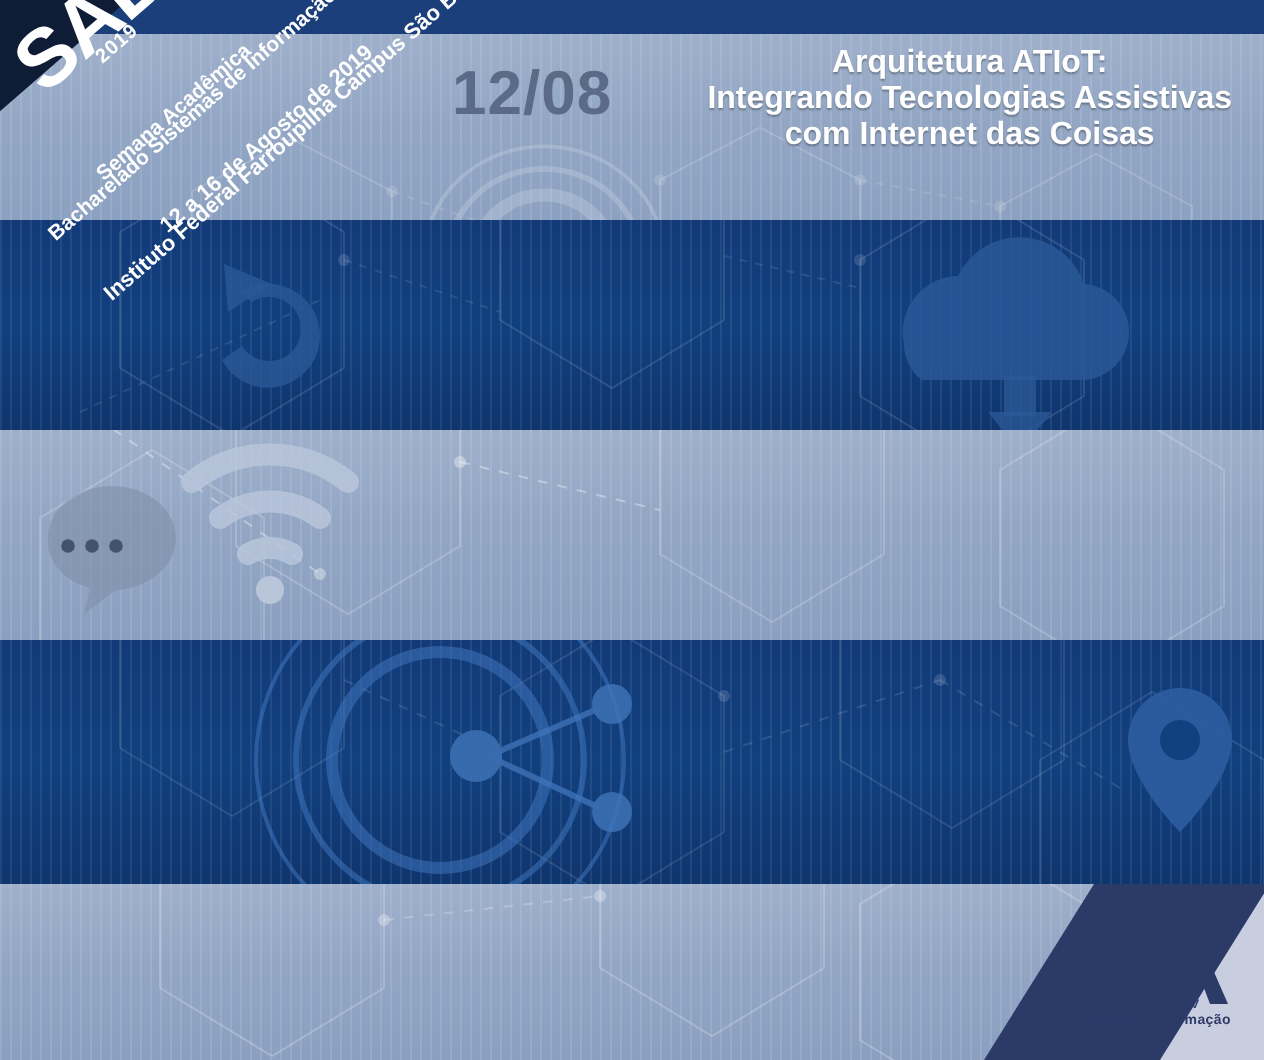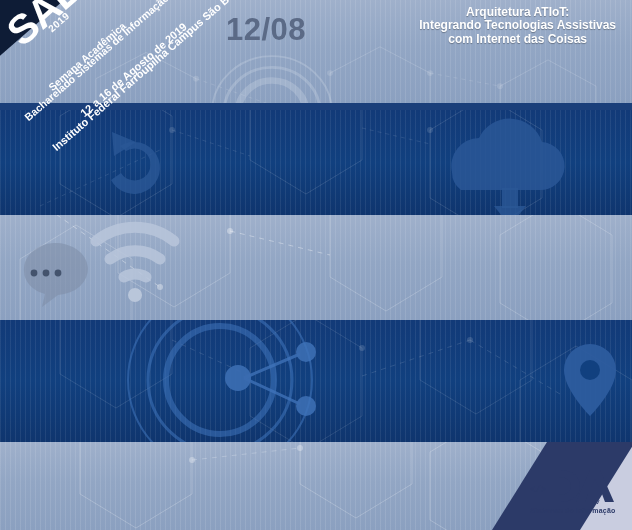--- a/index.html
+++ b/index.html
@@ -20,21 +20,21 @@
     background:
       repeating-linear-gradient(90deg, rgba(255,255,255,.10) 0 1px, rgba(255,255,255,0) 1px 5px),
       linear-gradient(180deg,#9fb0cb 0%,#92a6c4 45%,#8ba0c0 100%);
   }
   .band.dark {
     background:
       repeating-linear-gradient(90deg, rgba(255,255,255,.075) 0 1px, rgba(255,255,255,0) 1px 5px),
       linear-gradient(180deg,#123a78 0%,#11407f 50%,#0f356e 100%);
   }
 
-  .band-1 { top:0;   height:103px;text-decoration:underline; }
+  .band-1 { top:17px;   height:103px;text-decoration:underline; }
   .band-2 { top:110px; height:105px; }
   .band-3 { top:215px; height:105px; }
   .band-4 { top:320px; height:122px; }
   .band-5 { top:442px; height:88px; }
 
   
   .deco { position:absolute; inset:0; pointer-events:none; }
   .deco svg { display:block; width:100%; height:100%; }
 
   
@@ -53,21 +53,21 @@
   .talk {
     position:absolute;
     color:#ffffff;
     font-weight:bold;
     line-height:1.12;
     white-space:pre-line;
     text-shadow:0 1px 1px rgba(0,0,0,.30);
   }
 
   
-  .k1 { right:16px;  top:6px;   font-size:12px; text-align:center; }
+  .k1 { right:16px;  top:6px;   font-size:16px; text-align:center; }
   .k2 { left:178px;  top:60px;  font-size:16px; text-align:center; }
 
   
   .ribbon { position:absolute; left:0; top:0; width:300px; height:240px; }
 
   .rib-navy {
     position:absolute; left:-120px; top:-140px;
     width:420px; height:300px;
     background:#0e1c36;
     transform:rotate(-41deg);

